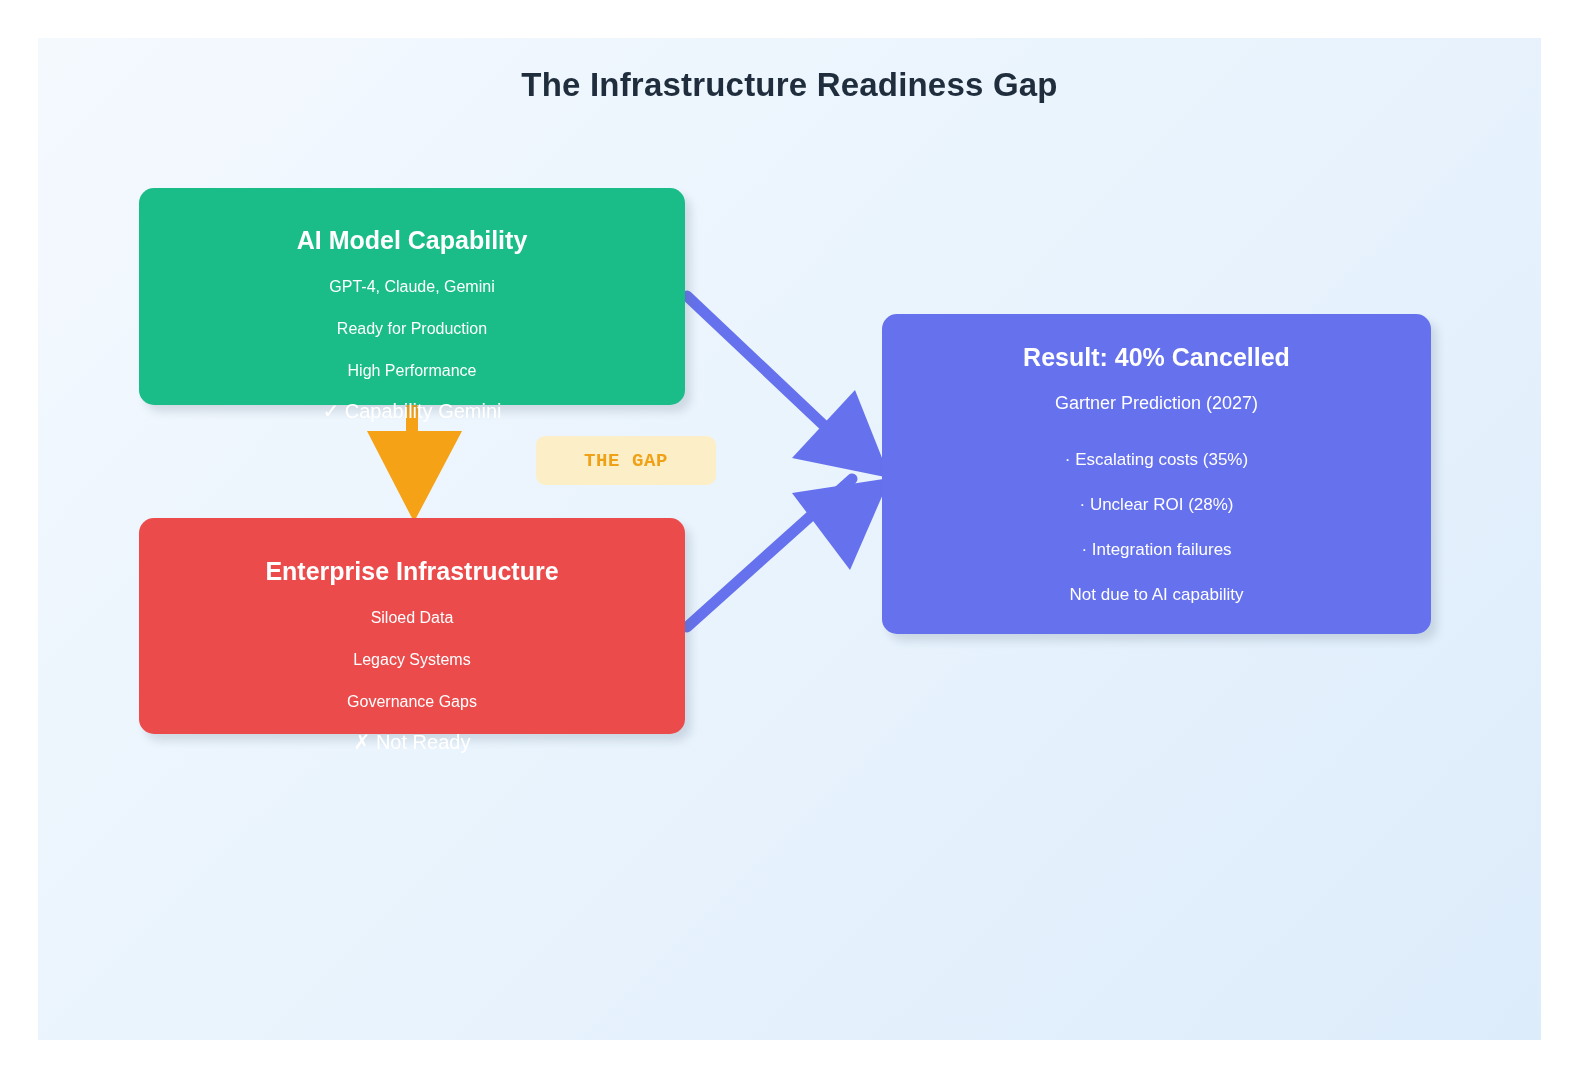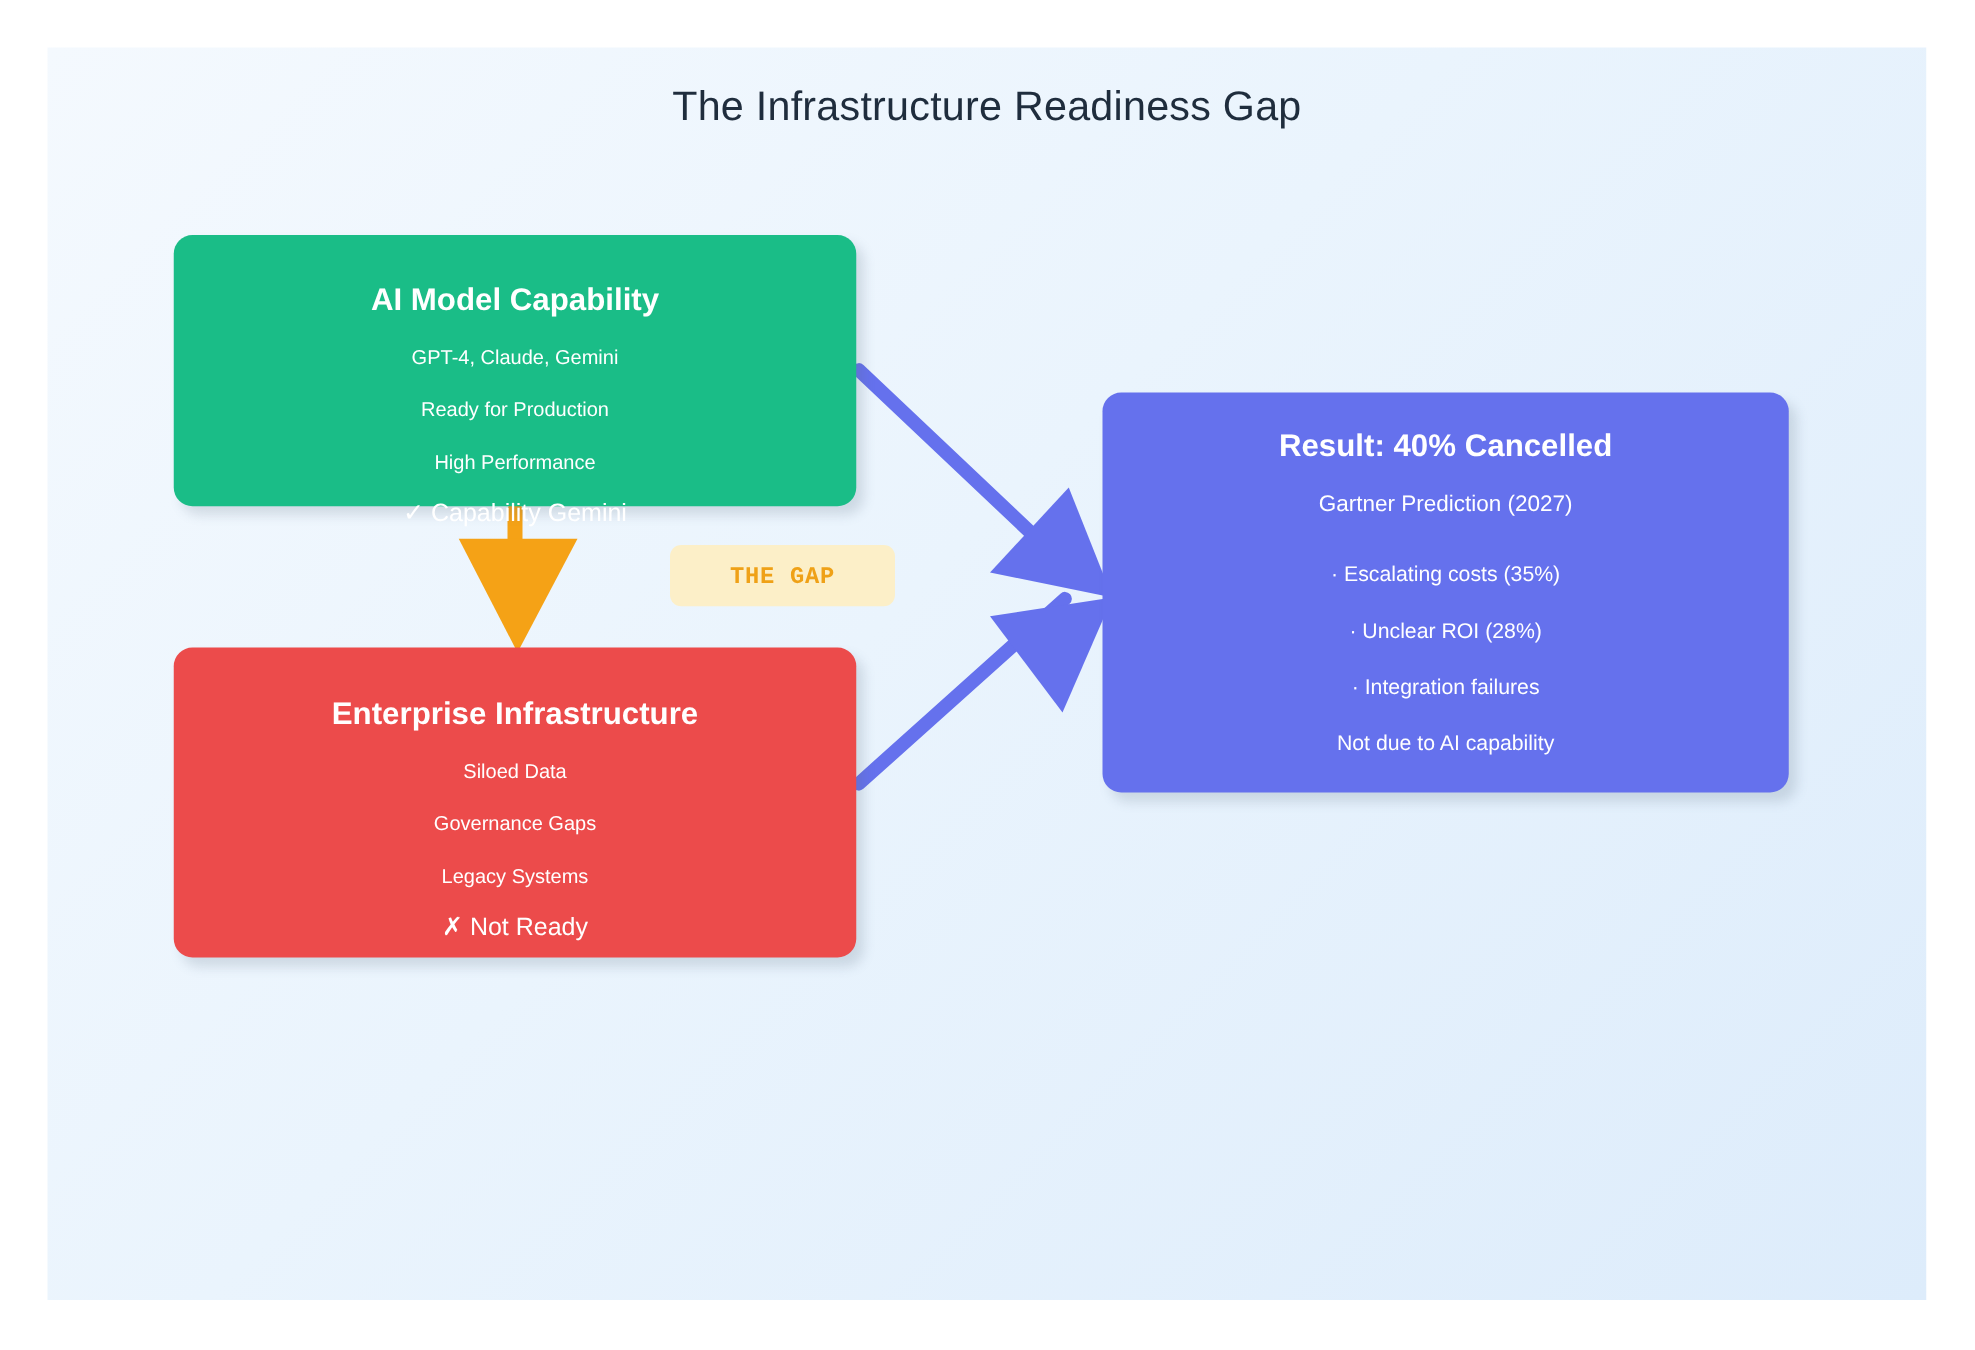--- a/index.html
+++ b/index.html
@@ -23,21 +23,21 @@
   }
 
   
   #title {
     position: absolute;
     left: 0;
     top: 28px;
     width: 1503px;
     text-align: center;
     font-size: 33px;
-    font-weight: normal;
+    font-weight: bold;
     color: #1f2d3d;
     letter-spacing: 0.2px;
   }
 
   
   .node {
     position: absolute;
     border-radius: 15px;
     box-shadow: 6px 7px 9px rgba(90, 110, 130, 0.20);
     color: #ffffff;
@@ -73,21 +73,21 @@
   }
   #box-capability .node-title { margin-top: 40px; }
   #box-capability .node-line  { margin-top: 26px; }
   #box-capability .node-status{ margin-top: 22px; }
 
   
   #box-infrastructure {
     left: 101px;
     top: 480px;
     width: 546px;
-    height: 248px;
+    height: 216px;
     background: #ec4b4b;
   }
   #box-infrastructure .node-title { margin-top: 41px; }
   #box-infrastructure .node-line  { margin-top: 26px; }
   #box-infrastructure .node-status{ margin-top: 22px; }
 
   
   #box-result {
     left: 844px;
     top: 276px;
@@ -159,22 +159,22 @@
     <div class="node-title">AI Model Capability</div>
     <div class="node-line">GPT-4, Claude, Gemini</div>
     <div class="node-line">Ready for Production</div>
     <div class="node-line">High Performance</div>
     <div class="node-status">✓ Capability Gemini</div>
   </div>
 
   <div class="node" id="box-infrastructure">
     <div class="node-title">Enterprise Infrastructure</div>
     <div class="node-line">Siloed Data</div>
+    <div class="node-line">Legacy Systems</div>
     <div class="node-line">Governance Gaps</div>
-    <div class="node-line">Legacy Systems</div>
     <div class="node-status">✗ Not Ready</div>
   </div>
 
   <div class="node" id="box-result">
     <div class="node-title">Result: 40% Cancelled</div>
     <div class="r-sub">Gartner Prediction (2027)</div>
     <div class="r-item first">· Escalating costs (35%)</div>
     <div class="r-item">· Unclear ROI (28%)</div>
     <div class="r-item">· Integration failures</div>
     <div class="r-foot">Not due to AI capability</div>

